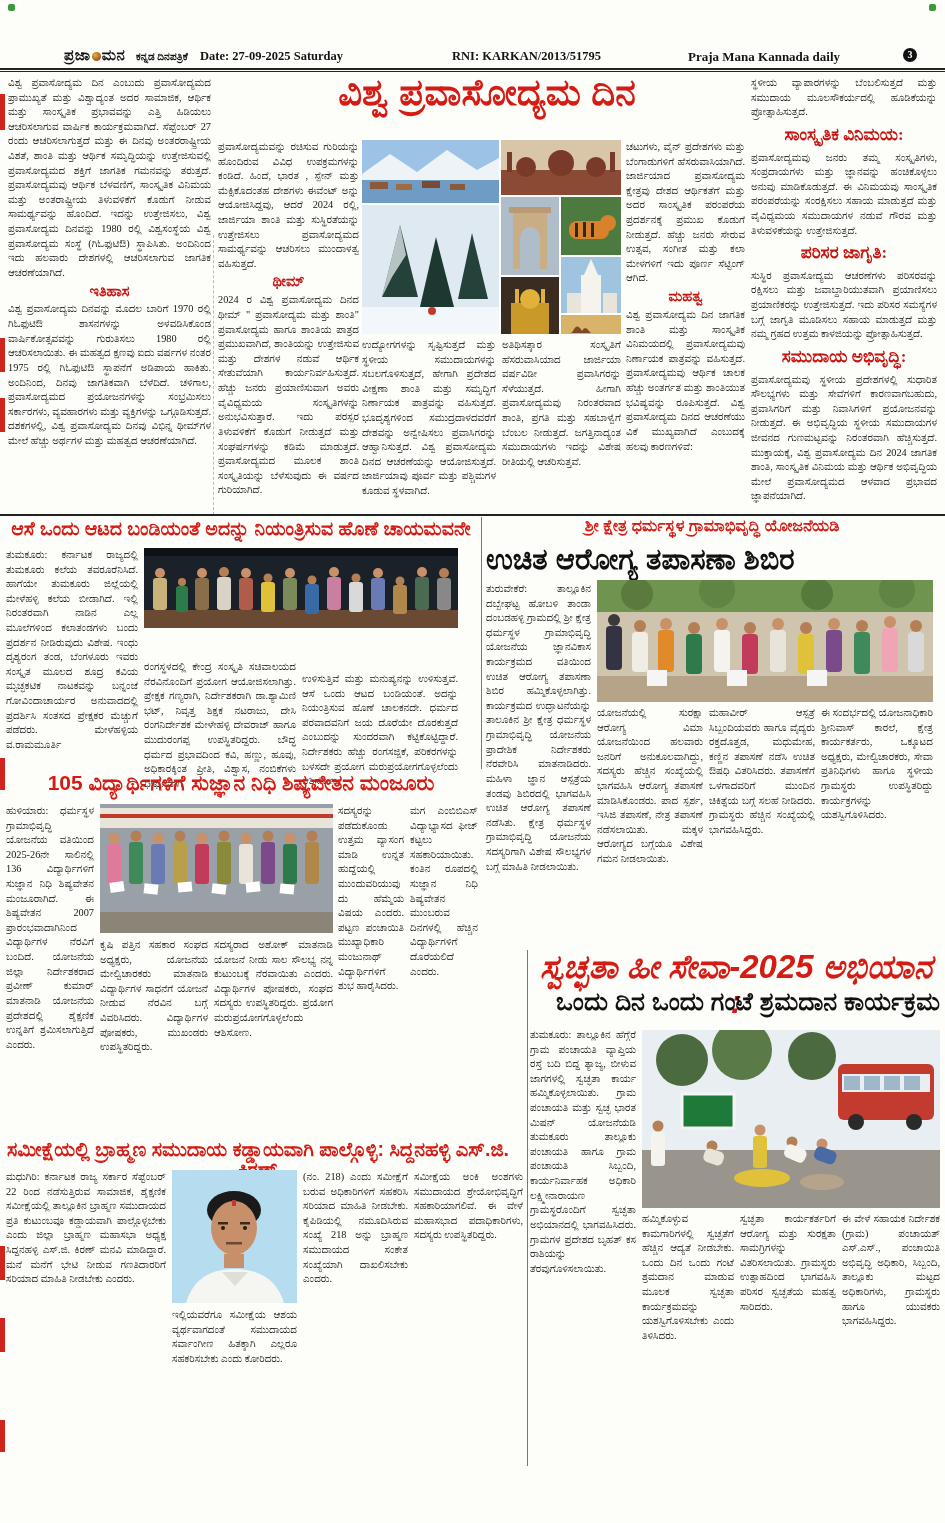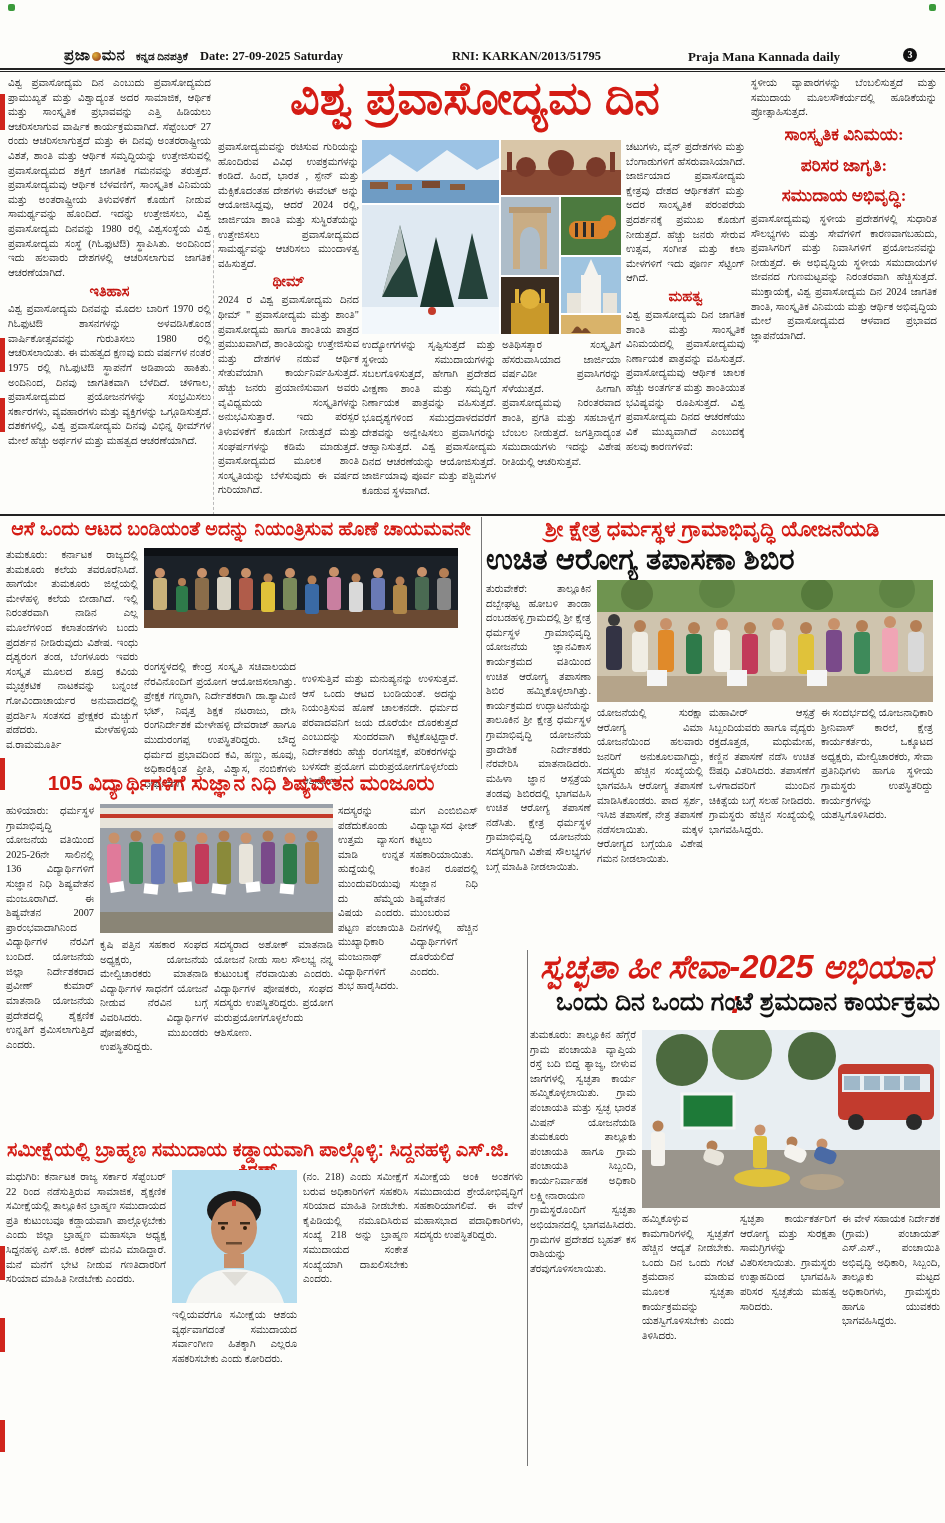--- a/index.html
+++ b/index.html
@@ -41,21 +41,21 @@
   </span>
   <span class="abs masthead-small" style="left:100px;top:6px;font-weight:600;margin-left:36px;">ಕನ್ನಡ ದಿನಪತ್ರಿಕೆ</span>
   <span class="abs masthead-bold" style="left:200px;top:4px;">Date: 27-09-2025 Saturday</span>
   <span class="abs masthead-bold" style="left:452px;top:4px;">RNI: KARKAN/2013/51795</span>
   <span class="abs masthead-bold" style="left:688px;top:4px;font-size:13px;">Praja Mana Kannada daily</span>
   <span class="abs page-circle" style="left:903px;top:3px;">3</span>
 </div>
 <div class="abs hrule" style="left:0;top:68px;width:945px;height:1.5px;"></div>
 <div class="abs hrule" style="left:0;top:71px;width:945px;height:0.8px;"></div>
 
-<div class="abs hl" style="left:210px;top:74px;width:530px;height:60px;font-size:46px;">ವಿಶ್ವ ಪ್ರವಾಸೋದ್ಯಮ ದಿನ</div>
+<div class="abs hl" style="left:222px;top:74px;width:530px;height:60px;font-size:37px;">ವಿಶ್ವ ಪ್ರವಾಸೋದ್ಯಮ ದಿನ</div>
 
 <div class="abs bt" style="left:8px;top:76px;width:203px;height:436px;">
   <span>ವಿಶ್ವ ಪ್ರವಾಸೋದ್ಯಮ ದಿನ ಎಂಬುದು ಪ್ರವಾಸೋದ್ಯಮದ ಪ್ರಾಮುಖ್ಯತೆ ಮತ್ತು ವಿಶ್ವಾದ್ಯಂತ ಅದರ ಸಾಮಾಜಿಕ, ಆರ್ಥಿಕ ಮತ್ತು ಸಾಂಸ್ಕೃತಿಕ ಪ್ರಭಾವವನ್ನು ಎತ್ತಿ ಹಿಡಿಯಲು ಆಚರಿಸಲಾಗುವ ವಾರ್ಷಿಕ ಕಾರ್ಯಕ್ರಮವಾಗಿದೆ. ಸೆಪ್ಟೆಂಬರ್ 27 ರಂದು ಆಚರಿಸಲಾಗುತ್ತದೆ ಮತ್ತು ಈ ದಿನವು ಅಂತರರಾಷ್ಟ್ರೀಯ ವಿಶತೆ, ಶಾಂತಿ ಮತ್ತು ಆರ್ಥಿಕ ಸಮೃದ್ಧಿಯನ್ನು ಉತ್ತೇಜಿಸುವಲ್ಲಿ ಪ್ರವಾಸೋದ್ಯಮದ ಶಕ್ತಿಗೆ ಜಾಗತಿಕ ಗಮನವನ್ನು ತರುತ್ತದೆ. ಪ್ರವಾಸೋದ್ಯಮವು ಆರ್ಥಿಕ ಬೆಳವಣಿಗೆ, ಸಾಂಸ್ಕೃತಿಕ ವಿನಿಮಯ ಮತ್ತು ಅಂತರಾಷ್ಟ್ರೀಯ ತಿಳುವಳಿಕೆಗೆ ಕೊಡುಗೆ ನೀಡುವ ಸಾಮರ್ಥ್ಯವನ್ನು ಹೊಂದಿದೆ. ಇದನ್ನು ಉತ್ತೇಜಿಸಲು, ವಿಶ್ವ ಪ್ರವಾಸೋದ್ಯಮ ದಿನವನ್ನು 1980 ರಲ್ಲಿ ವಿಶ್ವಸಂಸ್ಥೆಯ ವಿಶ್ವ ಪ್ರವಾಸೋದ್ಯಮ ಸಂಸ್ಥೆ (ಗಿಓಫುಟಿಔ) ಸ್ಥಾಪಿಸಿತು. ಅಂದಿನಿಂದ ಇದು ಹಲವಾರು ದೇಶಗಳಲ್ಲಿ ಆಚರಿಸಲಾಗುವ ಜಾಗತಿಕ ಆಚರಣೆಯಾಗಿದೆ.</span>
   <div class="sub">ಇತಿಹಾಸ</div>
   <span>ವಿಶ್ವ ಪ್ರವಾಸೋದ್ಯಮ ದಿನವನ್ನು ಮೊದಲ ಬಾರಿಗೆ 1970 ರಲ್ಲಿ ಗಿಓಫುಟಿಔ ಶಾಸನಗಳನ್ನು ಅಳವಡಿಸಿಕೊಂಡ ವಾರ್ಷಿಕೋತ್ಸವವನ್ನು ಗುರುತಿಸಲು 1980 ರಲ್ಲಿ ಆಚರಿಸಲಾಯಿತು. ಈ ಮಹತ್ವದ ಕ್ಷಣವು ಐದು ವರ್ಷಗಳ ನಂತರ 1975 ರಲ್ಲಿ ಗಿಓಫುಟಿಔ ಸ್ಥಾಪನೆಗೆ ಅಡಿಪಾಯ ಹಾಕಿತು. ಅಂದಿನಿಂದ, ದಿನವು ಜಾಗತಿಕವಾಗಿ ಬೆಳೆದಿದೆ. ಚಳಿಗಾಲ, ಪ್ರವಾಸೋದ್ಯಮದ ಪ್ರಯೋಜನಗಳನ್ನು ಸಂಭ್ರಮಿಸಲು ಸರ್ಕಾರಗಳು, ವ್ಯವಹಾರಗಳು ಮತ್ತು ವ್ಯಕ್ತಿಗಳನ್ನು ಒಗ್ಗೂಡಿಸುತ್ತದೆ. ದಶಕಗಳಲ್ಲಿ, ವಿಶ್ವ ಪ್ರವಾಸೋದ್ಯಮ ದಿನವು ವಿಭಿನ್ನ ಥೀಮ್‌ಗಳ ಮೇಲೆ ಹೆಚ್ಚು ಅರ್ಥಗಳ ಮತ್ತು ಮಹತ್ವದ ಆಚರಣೆಯಾಗಿದೆ.</span>
 </div>
 
 <div class="abs marginalia" style="left:213px;top:235px;"></div>
 
 <div class="abs bt" style="left:218px;top:140px;width:141px;height:372px;">
@@ -134,21 +134,23 @@
 
 <div class="abs bt" style="left:626px;top:140px;width:119px;height:372px;">
   <span>ಚಟುಗಳು, ವೈನ್ ಪ್ರದೇಶಗಳು ಮತ್ತು ಬೆಂಗಾಡುಗಳಿಗೆ ಹೆಸರುವಾಸಿಯಾಗಿದೆ. ಜಾರ್ಜಿಯಾದ ಪ್ರವಾಸೋದ್ಯಮ ಕ್ಷೇತ್ರವು ದೇಶದ ಆರ್ಥಿಕತೆಗೆ ಮತ್ತು ಅದರ ಸಾಂಸ್ಕೃತಿಕ ಪರಂಪರೆಯ ಪ್ರದರ್ಶನಕ್ಕೆ ಪ್ರಮುಖ ಕೊಡುಗೆ ನೀಡುತ್ತದೆ. ಹೆಚ್ಚು ಜನರು ಸೇರುವ ಉತ್ಸವ, ಸಂಗೀತ ಮತ್ತು ಕಲಾ ಮೇಳಗಳಿಗೆ ಇದು ಪೂರ್ಣ ಸೆಟ್ಟಿಂಗ್ ಆಗಿದೆ.</span>
   <div class="sub">ಮಹತ್ವ</div>
   <span>ವಿಶ್ವ ಪ್ರವಾಸೋದ್ಯಮ ದಿನ ಜಾಗತಿಕ ಶಾಂತಿ ಮತ್ತು ಸಾಂಸ್ಕೃತಿಕ ವಿನಿಮಯದಲ್ಲಿ ಪ್ರವಾಸೋದ್ಯಮವು ನಿರ್ಣಾಯಕ ಪಾತ್ರವನ್ನು ವಹಿಸುತ್ತದೆ. ಪ್ರವಾಸೋದ್ಯಮವು ಆರ್ಥಿಕ ಚಾಲಕ ಹೆಚ್ಚು ಅಂತರ್ಗತ ಮತ್ತು ಶಾಂತಿಯುತ ಭವಿಷ್ಯವನ್ನು ರೂಪಿಸುತ್ತದೆ. ವಿಶ್ವ ಪ್ರವಾಸೋದ್ಯಮ ದಿನದ ಆಚರಣೆಯು ವಿಕೆ ಮುಖ್ಯವಾಗಿದೆ ಎಂಬುದಕ್ಕೆ ಹಲವು ಕಾರಣಗಳಿವೆ:</span>
 </div>
 
 <div class="abs bt" style="left:751px;top:76px;width:186px;height:436px;">
   <span>ಸ್ಥಳೀಯ ವ್ಯಾಪಾರಗಳನ್ನು ಬೆಂಬಲಿಸುತ್ತದೆ ಮತ್ತು ಸಮುದಾಯ ಮೂಲಸೌಕರ್ಯದಲ್ಲಿ ಹೂಡಿಕೆಯನ್ನು ಪ್ರೋತ್ಸಾಹಿಸುತ್ತದೆ.</span>
   <div class="sub big">ಸಾಂಸ್ಕೃತಿಕ ವಿನಿಮಯ:</div>
+  <span>ಪ್ರವಾಸೋದ್ಯಮವು ಜನರು ತಮ್ಮ ಸಂಸ್ಕೃತಿಗಳು, ಸಂಪ್ರದಾಯಗಳು ಮತ್ತು ಜ್ಞಾನವನ್ನು ಹಂಚಿಕೊಳ್ಳಲು ಅನುವು ಮಾಡಿಕೊಡುತ್ತದೆ. ಈ ವಿನಿಮಯವು ಸಾಂಸ್ಕೃತಿಕ ಪರಂಪರೆಯನ್ನು ಸಂರಕ್ಷಿಸಲು ಸಹಾಯ ಮಾಡುತ್ತದೆ ಮತ್ತು ವೈವಿಧ್ಯಮಯ ಸಮುದಾಯಗಳ ನಡುವೆ ಗೌರವ ಮತ್ತು ತಿಳುವಳಿಕೆಯನ್ನು ಉತ್ತೇಜಿಸುತ್ತದೆ.</span>
   <div class="sub big">ಪರಿಸರ ಜಾಗೃತಿ:</div>
+  <span>ಸುಸ್ಥಿರ ಪ್ರವಾಸೋದ್ಯಮ ಆಚರಣೆಗಳು ಪರಿಸರವನ್ನು ರಕ್ಷಿಸಲು ಮತ್ತು ಜವಾಬ್ದಾರಿಯುತವಾಗಿ ಪ್ರಯಾಣಿಸಲು ಪ್ರಯಾಣಿಕರನ್ನು ಉತ್ತೇಜಿಸುತ್ತದೆ. ಇದು ಪರಿಸರ ಸಮಸ್ಯೆಗಳ ಬಗ್ಗೆ ಜಾಗೃತಿ ಮೂಡಿಸಲು ಸಹಾಯ ಮಾಡುತ್ತದೆ ಮತ್ತು ನಮ್ಮ ಗ್ರಹದ ಉತ್ತಮ ಕಾಳಜಿಯನ್ನು ಪ್ರೋತ್ಸಾಹಿಸುತ್ತದೆ.</span>
   <div class="sub big">ಸಮುದಾಯ ಅಭಿವೃದ್ಧಿ:</div>
   <span>ಪ್ರವಾಸೋದ್ಯಮವು ಸ್ಥಳೀಯ ಪ್ರದೇಶಗಳಲ್ಲಿ ಸುಧಾರಿತ ಸೌಲಭ್ಯಗಳು ಮತ್ತು ಸೇವೆಗಳಿಗೆ ಕಾರಣವಾಗಬಹುದು, ಪ್ರವಾಸಿಗರಿಗೆ ಮತ್ತು ನಿವಾಸಿಗಳಿಗೆ ಪ್ರಯೋಜನವನ್ನು ನೀಡುತ್ತದೆ. ಈ ಅಭಿವೃದ್ಧಿಯ ಸ್ಥಳೀಯ ಸಮುದಾಯಗಳ ಜೀವನದ ಗುಣಮಟ್ಟವನ್ನು ನಿರಂತರವಾಗಿ ಹೆಚ್ಚಿಸುತ್ತದೆ.</span>
   <span>ಮುಕ್ತಾಯಕ್ಕೆ, ವಿಶ್ವ ಪ್ರವಾಸೋದ್ಯಮ ದಿನ 2024 ಜಾಗತಿಕ ಶಾಂತಿ, ಸಾಂಸ್ಕೃತಿಕ ವಿನಿಮಯ ಮತ್ತು ಆರ್ಥಿಕ ಅಭಿವೃದ್ಧಿಯ ಮೇಲೆ ಪ್ರವಾಸೋದ್ಯಮದ ಆಳವಾದ ಪ್ರಭಾವದ ಜ್ಞಾಪನೆಯಾಗಿದೆ.</span>
 </div>
 
 <div class="abs hrule" style="left:0;top:514px;width:945px;height:1.5px;"></div>
 
 <div class="abs hl" style="left:4px;top:519px;width:474px;height:24px;font-size:19px;">ಆಸೆ ಒಂದು ಆಟದ ಬಂಡಿಯಂತೆ ಅದನ್ನು ನಿಯಂತ್ರಿಸುವ ಹೊಣೆ ಚಾಯಮವನೇ</div>
 
 <div class="abs bt" style="left:6px;top:548px;width:132px;height:222px;">ತುಮಕೂರು: ಕರ್ನಾಟಕ ರಾಜ್ಯದಲ್ಲಿ ತುಮಕೂರು ಕಲೆಯ ತವರೂರೆನಿಸಿದೆ. ಹಾಗೆಯೇ ತುಮಕೂರು ಜಿಲ್ಲೆಯಲ್ಲಿ ಮೇಳೆಹಳ್ಳಿ ಕಲೆಯ ಬೀಡಾಗಿದೆ. ಇಲ್ಲಿ ನಿರಂತರವಾಗಿ ನಾಡಿನ ಎಲ್ಲ ಮೂಲೆಗಳಿಂದ ಕಲಾತಂಡಗಳು ಬಂದು ಪ್ರದರ್ಶನ ನೀಡಿರುವುದು ವಿಶೇಷ. ಇಂಧು ದೃಶ್ಯರಂಗ ತಂಡ, ಬೆಂಗಳೂರು ಇವರು ಸಂಸ್ಕೃತ ಮೂಲದ ಶೂದ್ರ ಕವಿಯ ಮೃಚ್ಛಕಟಿಕ ನಾಟಕವನ್ನು ಬನ್ನಂಜೆ ಗೋವಿಂದಾಚಾರ್ಯರ ಅನುವಾದದಲ್ಲಿ ಪ್ರದರ್ಶಿಸಿ ಸಂತಸದ ಪ್ರೇಕ್ಷಕರ ಮೆಚ್ಚುಗೆ ಪಡೆದರು. ಮೇಳೆಹಳ್ಳಿಯ ವ.ರಾಮಮೂರ್ತಿ</div>
@@ -217,21 +219,21 @@
         </g>
   </g>
 </svg>
 </div>
 
 <div class="abs bt" style="left:144px;top:632px;width:152px;height:138px;margin-top:28px;">ರಂಗಸ್ಥಳದಲ್ಲಿ ಕೇಂದ್ರ ಸಂಸ್ಕೃತಿ ಸಚಿವಾಲಯದ ನೆರವಿನೊಂದಿಗೆ ಪ್ರಯೋಗ ಆಯೋಜಿಸಲಾಗಿತ್ತು. ಪ್ರೇಕ್ಷಕ ಗಣ್ಯರಾಗಿ, ನಿರ್ದೇಶಕರಾಗಿ ಡಾ.ಶ್ಯಾಮಿಣಿ ಭಟ್, ನಿವೃತ್ತ ಶಿಕ್ಷಕ ನಟರಾಜು, ದೇಸಿ ರಂಗನಿರ್ದೇಶಕ ಮೇಳೇಹಳ್ಳಿ ದೇವರಾಜ್ ಹಾಗೂ ಮುದುರಂಗಪ್ಪ ಉಪಸ್ಥಿತರಿದ್ದರು. ಬೌದ್ಧ ಧರ್ಮದ ಪ್ರಭಾವದಿಂದ ಕವಿ, ಹಣ್ಣು, ಹೂವು, ಅಧಿಕಾರಕ್ಕಿಂತ ಪ್ರೀತಿ, ವಿಶ್ವಾಸ, ನಂಬಿಕೆಗಳು ಧೀರ್ಘವಾಗಿ</div>
 <div class="abs bt" style="left:302px;top:632px;width:156px;height:138px;margin-top:40px;">ಉಳಿಸುತ್ತಿವೆ ಮತ್ತು ಮನುಷ್ಯನನ್ನು ಉಳಿಸುತ್ತವೆ. ಆಸೆ ಒಂದು ಆಟದ ಬಂಡಿಯಂತೆ. ಅದನ್ನು ನಿಯಂತ್ರಿಸುವ ಹೊಣೆ ಚಾಲಕನದೇ. ಧರ್ಮದ ಪರವಾದವನಿಗೆ ಜಯ ದೊರೆಯೇ ದೊರಕುತ್ತದೆ ಎಂಬುದನ್ನು ಸುಂದರವಾಗಿ ಕಟ್ಟಿಕೊಟ್ಟಿದ್ದಾರೆ. ನಿರ್ದೇಶಕರು ಹೆಚ್ಚು ರಂಗಸಜ್ಜಿಕೆ, ಪರಿಕರಗಳನ್ನು ಬಳಸದೇ ಪ್ರಯೋಗ ಮರುಪ್ರಯೋಗಗೊಳ್ಳಲೆಂದು ಆಶಿಸೋಣ.</div>
 
 <div class="abs vrule" style="left:481px;top:517px;height:252px;"></div>
 
-<div class="abs hl" style="left:486px;top:518px;width:452px;height:26px;font-size:21px;">ಶ್ರೀ ಕ್ಷೇತ್ರ ಧರ್ಮಸ್ಥಳ ಗ್ರಾಮಾಭಿವೃದ್ಧಿ ಯೋಜನೆಯಡಿ</div>
+<div class="abs hl" style="left:486px;top:518px;width:452px;height:26px;font-size:16px;">ಶ್ರೀ ಕ್ಷೇತ್ರ ಧರ್ಮಸ್ಥಳ ಗ್ರಾಮಾಭಿವೃದ್ಧಿ ಯೋಜನೆಯಡಿ</div>
 <div class="abs hl black" style="left:486px;top:544px;width:410px;height:34px;font-size:29px;text-align:left;">ಉಚಿತ ಆರೋಗ್ಯ ತಪಾಸಣಾ ಶಿಬಿರ</div>
 
 <div class="abs bt" style="left:486px;top:582px;width:105px;height:364px;">ತುರುವೇಕೆರೆ: ತಾಲ್ಲೂಕಿನ ದಬ್ಬೇಘಟ್ಟ ಹೋಬಳಿ ತಾಂಡಾ ದಂಬಡಹಳ್ಳಿ ಗ್ರಾಮದಲ್ಲಿ ಶ್ರೀ ಕ್ಷೇತ್ರ ಧರ್ಮಸ್ಥಳ ಗ್ರಾಮಾಭಿವೃದ್ಧಿ ಯೋಜನೆಯ ಜ್ಞಾನವಿಕಾಸ ಕಾರ್ಯಕ್ರಮದ ವತಿಯಿಂದ ಉಚಿತ ಆರೋಗ್ಯ ತಪಾಸಣಾ ಶಿಬಿರ ಹಮ್ಮಿಕೊಳ್ಳಲಾಗಿತ್ತು. ಕಾರ್ಯಕ್ರಮದ ಉದ್ಘಾಟನೆಯನ್ನು ತಾಲೂಕಿನ ಶ್ರೀ ಕ್ಷೇತ್ರ ಧರ್ಮಸ್ಥಳ ಗ್ರಾಮಾಭಿವೃದ್ಧಿ ಯೋಜನೆಯ ಪ್ರಾದೇಶಿಕ ನಿರ್ದೇಶಕರು ನೆರವೇರಿಸಿ ಮಾತನಾಡಿದರು. ಮಹಿಳಾ ಜ್ಞಾನ ಆಸ್ಪತ್ರೆಯ ತಂಡವು ಶಿಬಿರದಲ್ಲಿ ಭಾಗವಹಿಸಿ ಉಚಿತ ಆರೋಗ್ಯ ತಪಾಸಣೆ ನಡೆಸಿತು. ಕ್ಷೇತ್ರ ಧರ್ಮಸ್ಥಳ ಗ್ರಾಮಾಭಿವೃದ್ಧಿ ಯೋಜನೆಯ ಸದಸ್ಯರಿಗಾಗಿ ವಿಶೇಷ ಸೌಲಭ್ಯಗಳ ಬಗ್ಗೆ ಮಾಹಿತಿ ನೀಡಲಾಯಿತು.</div>
 
 <div class="abs photo" style="left:597px;top:580px;width:336px;height:122px;">
 <svg width="336" height="122" viewBox="0 0 336 122" xmlns="http://www.w3.org/2000/svg">
   <rect width="336" height="122" fill="#cfc4ae"></rect>
   <rect width="336" height="32" fill="#6f9450"></rect>
   <circle cx="40" cy="14" r="16" fill="#5a7a3e"></circle>
       <circle cx="120" cy="10" r="18" fill="#5f8444"></circle>

